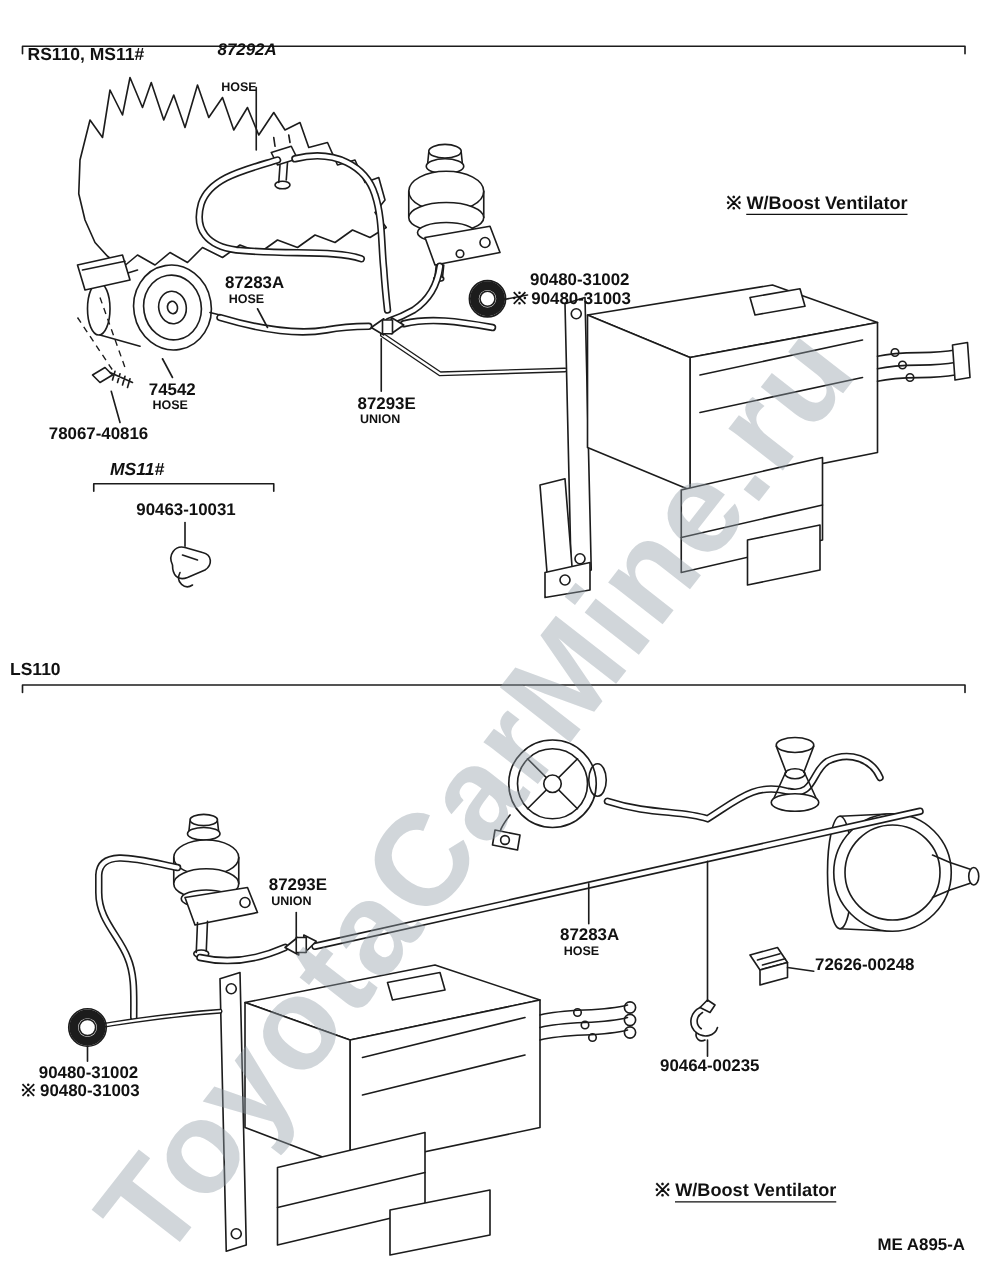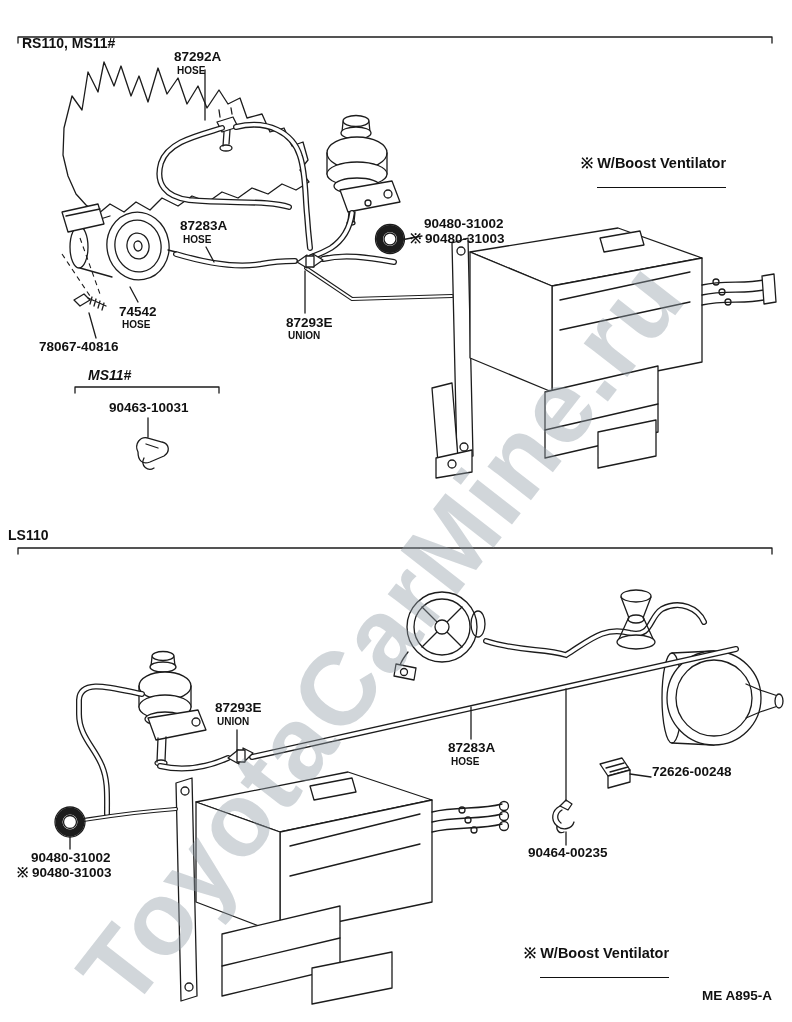--- a/index.html
+++ b/index.html
@@ -12,21 +12,21 @@
   .to{stroke:#1c1c1c;stroke-width:6;fill:none;stroke-linecap:round;}
   .ti{stroke:#ffffff;stroke-width:3.4;fill:none;stroke-linecap:round;}
   .tno{stroke:#1c1c1c;stroke-width:4;fill:none;stroke-linecap:round;}
   .tni{stroke:#ffffff;stroke-width:1.8;fill:none;stroke-linecap:round;}
   .ring{stroke:#1c1c1c;fill:none;}
   .dash{stroke:#1c1c1c;stroke-width:1.1;fill:none;stroke-dasharray:5 4;}
   .lbl{position:absolute;font-size:13.5px;font-weight:bold;white-space:nowrap;line-height:1;}
   .sub{font-size:10px;}
   .hdr{font-size:14px;}
   .boost{font-size:14.5px;}
-  .boost .u{border-bottom:1.6px solid #111;padding-bottom:16px;}
+  .boost .u{border-bottom:1.6px solid #111;padding-bottom:0;}
   .wm{position:absolute;left:55px;top:955px;transform:rotate(-52deg);transform-origin:0 0;
       font-size:104px;font-weight:bold;letter-spacing:2px;color:rgba(145,158,168,0.42);
       white-space:nowrap;pointer-events:none;}
 </style>
 </head>
 <body>
 
 <div class="page">
 
 <svg width="792" height="1022" viewBox="0 0 792 1022">
@@ -279,21 +279,21 @@
     <path class="ln" d="M630,774 L651,777"></path>
     <path class="ln" d="M566,845 L566,832"></path>
     <path class="ln" d="M70,849 L70,837"></path>
   </g>
 </svg>
 
 <div class="wm">ToyotaCarMine.ru</div>
 
 <div class="lbl hdr" style="left:22px;top:8px;margin-top:28px;">RS110, MS11#</div>
 
-<div class="lbl" style="left:174px;top:50px;">87292A</div>
+<div class="lbl" style="left:174px;top:33px;font-style:italic;">87292A</div>
 <div class="lbl sub" style="left:177px;top:66px;">HOSE</div>
 
 <div class="lbl boost" style="left:581px;top:156px;">
   <span>※</span>
   <span class="u">W/Boost Ventilator</span>
 </div>
 
 <div class="lbl" style="left:180px;top:219px;">87283A</div>
 <div class="lbl sub" style="left:183px;top:235px;">HOSE</div>
 

